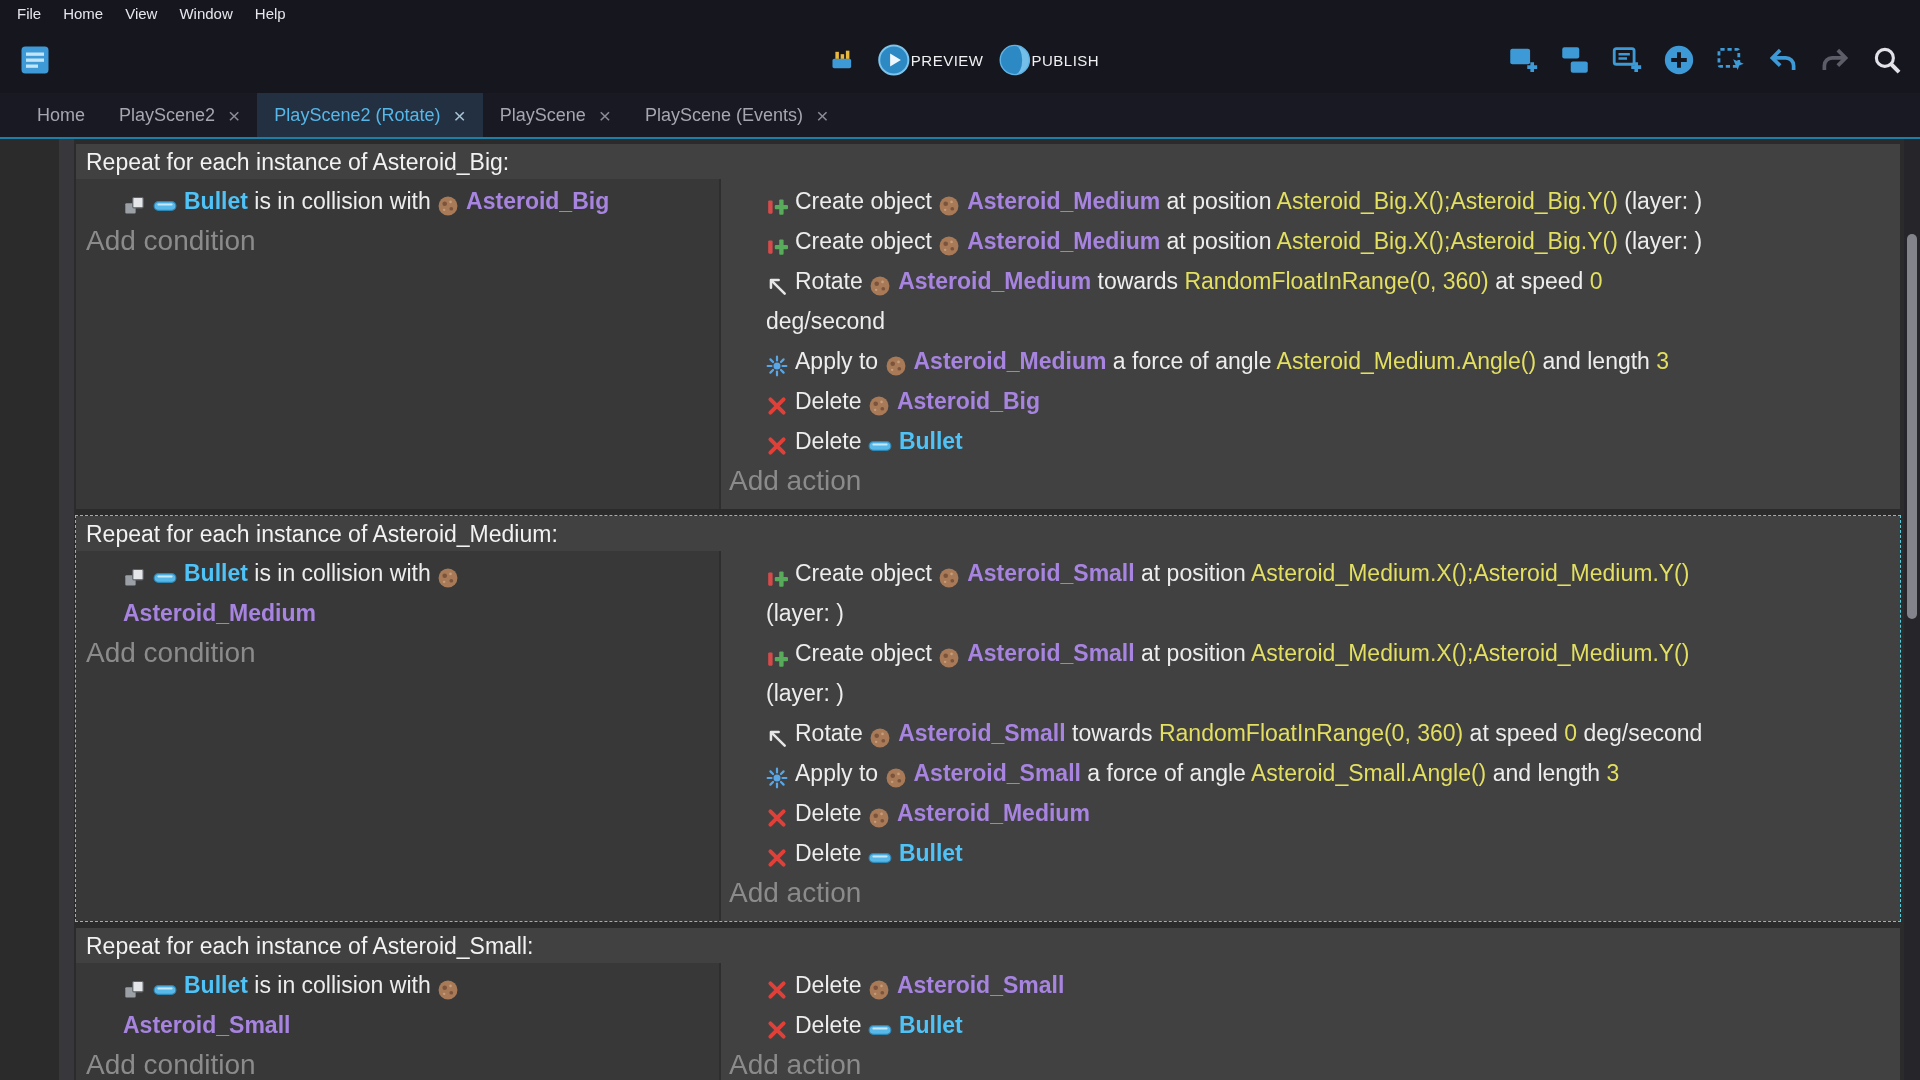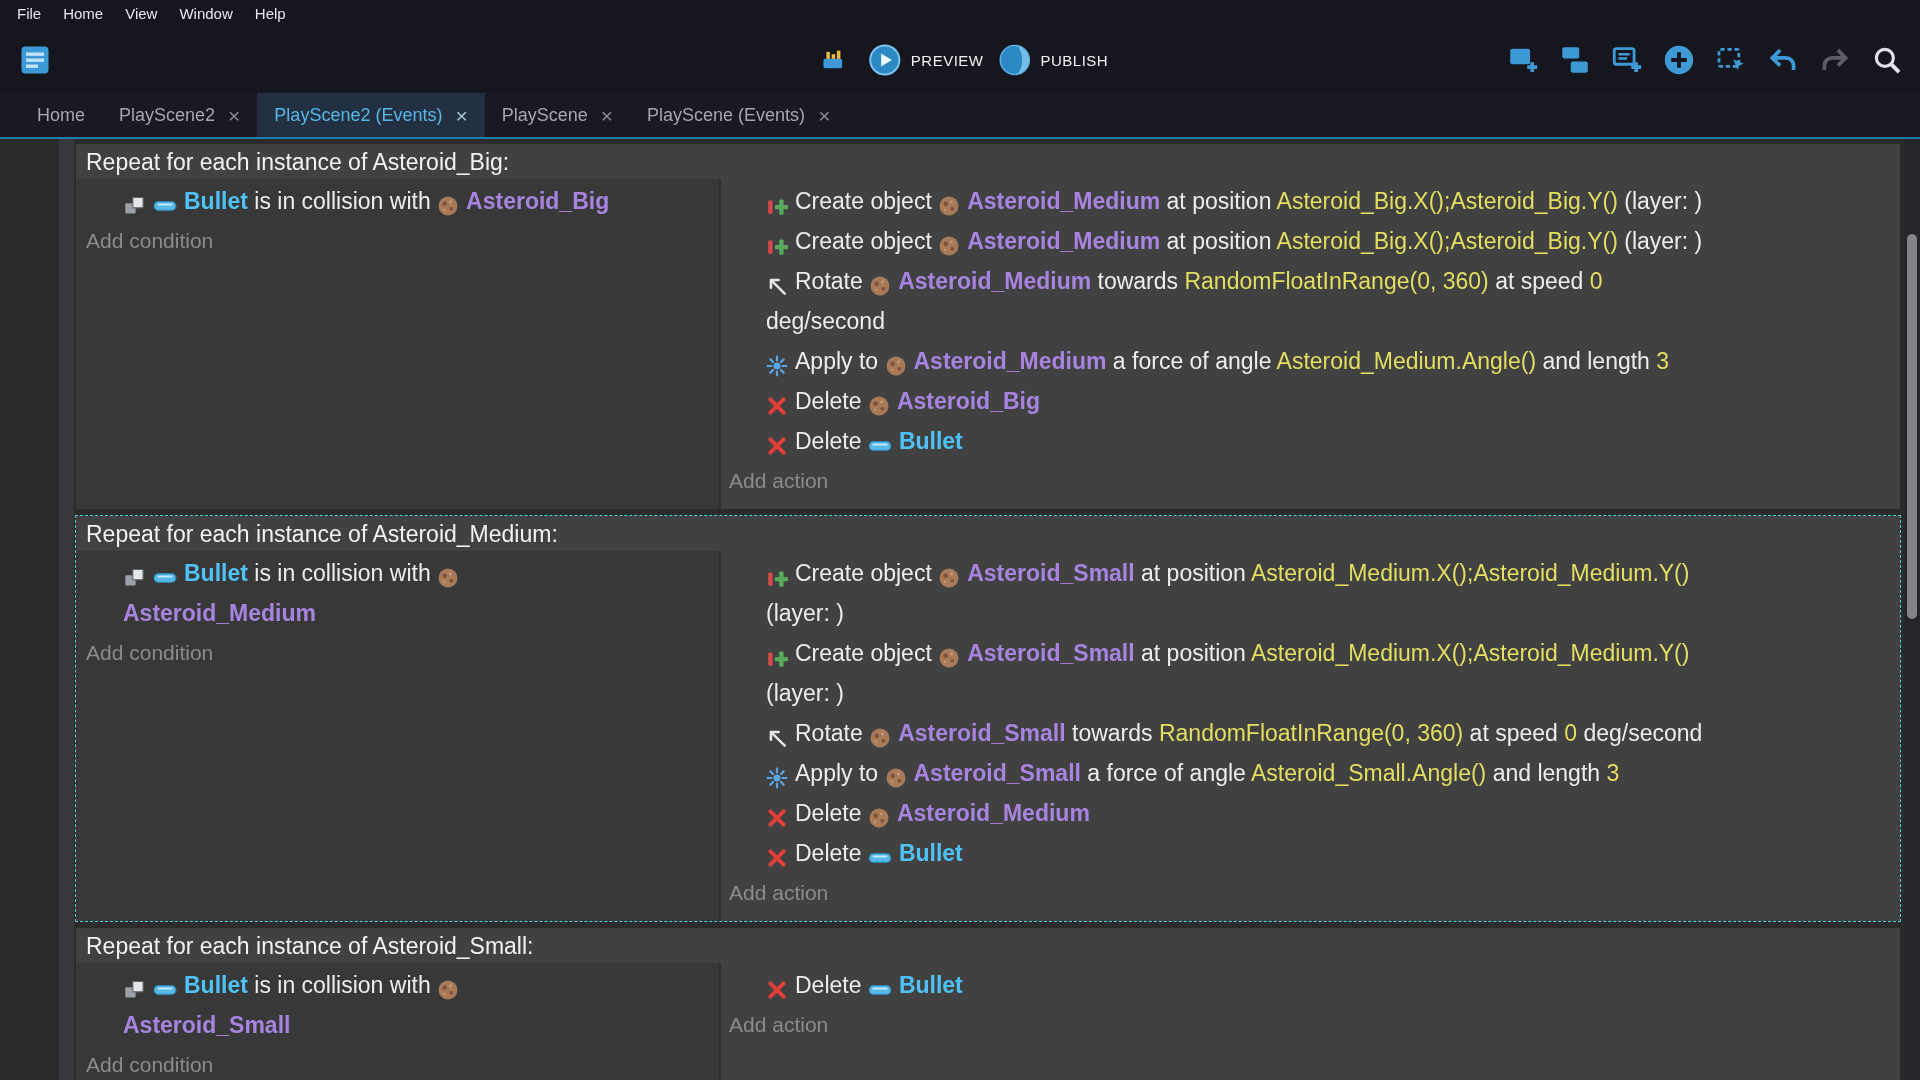--- a/index.html
+++ b/index.html
@@ -8,21 +8,21 @@
 
   
   .menubar { height:27px; background:#16161f; display:flex; align-items:center; padding-left:6px; }
   .menu-item { font-size:15px; color:#e6e6ec; padding:4px 11px; cursor:default; }
 
   
   .toolbar { height:66px; background:#16161f; display:flex; align-items:center; position:relative; }
   .toolbar-left { margin-left:14px; display:flex; align-items:center; }
   .toolbar-center { position:absolute; left:50%; transform:translateX(-50%);
     display:flex; align-items:center; gap:14px; }
-  .tb-btn { display:flex; align-items:center; gap:9px; color:#f1f1f4; font-size:15px;
+  .tb-btn { display:flex; align-items:center; color:#f1f1f4; font-size:15px;
     letter-spacing:.5px; cursor:pointer;justify-content:center; }
   .toolbar-right { margin-left:auto; margin-right:12px; display:flex; align-items:center; gap:10px; }
   .tb-icon { display:inline-flex; align-items:center; justify-content:center;
     width:42px; height:42px; cursor:pointer; }
 
   
   .tabbar { height:46px; background:#191923; display:flex; align-items:stretch;
     border-bottom:2px solid #1d7fa8; padding-left:20px; }
   .tab { display:flex; align-items:center; gap:13px; padding:0 17px; font-size:18px;
     color:#a6a6b0; cursor:pointer; }
@@ -41,21 +41,21 @@
   .conditions-col { width:645px; flex:none; background:#383838; padding:2px 10px 8px 10px;
     border-right:2px solid #2e2e2e; }
   .actions-col { flex:1; background:#414141; padding:2px 8px 8px 8px; overflow:hidden; }
   .row { cursor:pointer; }
   .line { white-space:nowrap; line-height:40px; font-size:23px;margin-left:37px; }
   .seg-text { color:#ededed; }
   .seg-obj { font-weight:bold; }
   .seg-obj.purple { color:#a784e0; }
   .seg-obj.blue { color:#4fc3f7; }
   .seg-expr { color:#e3df60; }
-  .add-link { color:#8b8b8b; font-size:21px; line-height:40px; cursor:pointer; }
+  .add-link { color:#8b8b8b; font-size:28px; line-height:40px; cursor:pointer; }
   .icon { display:inline-block; line-height:1; vertical-align:-3px; margin-right:7px; }
   .icon svg { display:inline-block; vertical-align:middle; }
 
   
   .scrollbar { position:absolute; right:0; top:0; bottom:0; width:16px; background:#26262a; }
   .scroll-thumb { position:absolute; right:3px; top:95px; width:10px; height:385px;
     background:#83838b; border-radius:5px; cursor:pointer; }
 </style>
 </head>
 <body>
@@ -165,21 +165,21 @@
 
 <div class="tabbar">
   <div class="tab">
     <span>Home</span>
   </div>
   <div class="tab">
     <span>PlayScene2</span>
     <span class="tab-close">×</span>
   </div>
   <div class="tab active">
-    <span>PlayScene2 (Events)</span>
+    <span>PlayScene2 (Rotate)</span>
     <span class="tab-close">×</span>
   </div>
   <div class="tab">
     <span>PlayScene</span>
     <span class="tab-close">×</span>
   </div>
   <div class="tab">
     <span>PlayScene (Events)</span>
     <span class="tab-close">×</span>
   </div>
@@ -419,20 +419,31 @@
                     <circle cx="6.5" cy="13.5" r="1.1" fill="#c79d7b"></circle>
                   </svg></span></div>
               <div class="line"><span class="seg-obj purple">Asteroid_Small</span></div>
             </div>
             <div class="add-link">Add condition</div>
           </div>
           <div class="actions-col">
             <div class="row">
               <div class="line"><span class="icon"><svg width="22" height="22" viewBox="0 0 20 20">
                     <path d="M4 4 L16 16 M16 4 L4 16" stroke="#e04038" stroke-width="3.6" stroke-linecap="round"></path>
+                  </svg></span><span class="seg-text">Delete </span><span class="icon"><svg width="22" height="22" viewBox="0 0 20 20">
+                    <circle cx="10" cy="10" r="8.6" fill="#a87a57"></circle>
+                    <circle cx="7" cy="8" r="2.1" fill="#7c543c"></circle>
+                    <circle cx="13" cy="12.5" r="1.7" fill="#7c543c"></circle>
+                    <circle cx="12.3" cy="6.3" r="1.2" fill="#c79d7b"></circle>
+                    <circle cx="6.5" cy="13.5" r="1.1" fill="#c79d7b"></circle>
+                  </svg></span><span class="seg-obj purple">Asteroid_Small</span></div>
+            </div>
+            <div class="row">
+              <div class="line"><span class="icon"><svg width="22" height="22" viewBox="0 0 20 20">
+                    <path d="M4 4 L16 16 M16 4 L4 16" stroke="#e04038" stroke-width="3.6" stroke-linecap="round"></path>
                   </svg></span><span class="seg-text">Delete </span><span class="icon"><svg width="24" height="14" viewBox="0 0 22 12">
                     <rect x="1" y="2" width="20" height="8" rx="4" fill="#58b8e8" stroke="#2e86b5" stroke-width="1"></rect>
                     <rect x="4" y="3.6" width="14" height="2" rx="1" fill="#c2e9fb"></rect>
                   </svg></span><span class="seg-obj blue">Bullet</span></div>
             </div>
             <div class="add-link">Add action</div>
           </div>
         </div>
       </div>
     </div>

